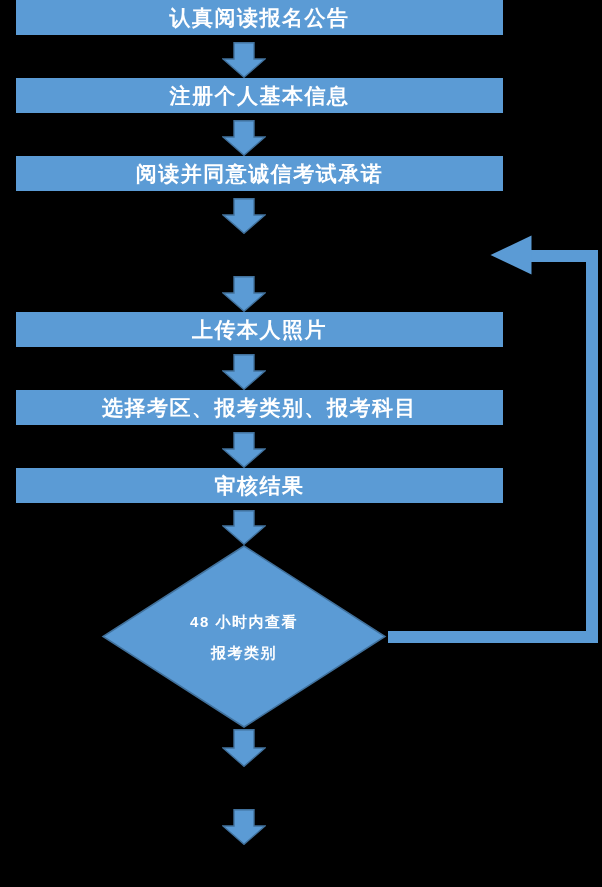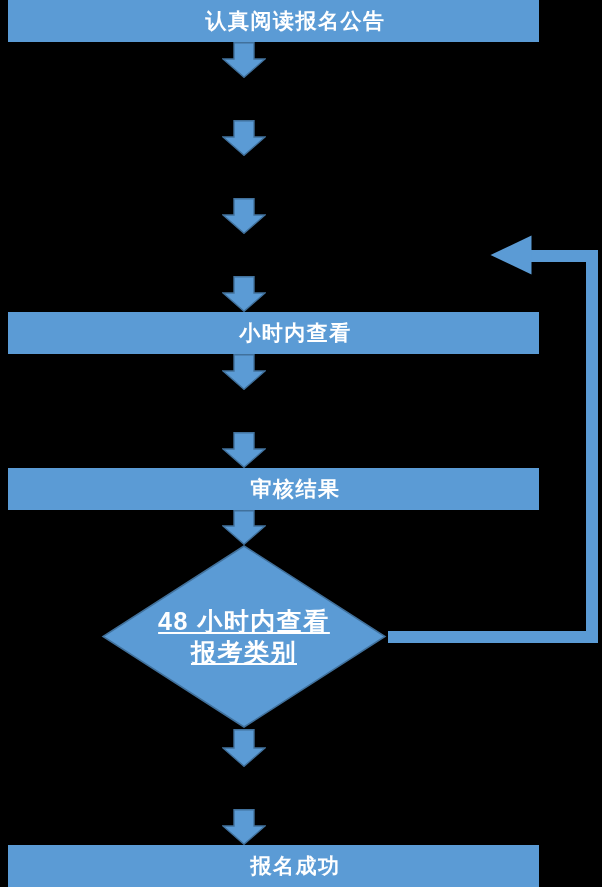--- a/index.html
+++ b/index.html
@@ -8,75 +8,84 @@
     --border:#41719C;
     --text:#FFFFFF;
   }
   html,body{margin:0;padding:0;background:var(--bg);}
   .canvas{
     position:relative;width:602px;height:887px;background:var(--bg);
     overflow:hidden;
     font-family:"Liberation Sans","DejaVu Sans",sans-serif;
   }
   .box{
-    position:absolute;left:8px;width:487px;height:42px;
+    position:absolute;left:16px;width:487px;height:35px;
     background:var(--fill);
-    display:flex;align-items:center;justify-content:center;padding-left:44px;
+    display:flex;align-items:center;justify-content:center;
   }
   .step-label{
     color:var(--text);font-weight:bold;font-size:21px;letter-spacing:1.5px;
     white-space:nowrap;
   }
   .flow-arrow{position:absolute;left:222px;display:block;}
   .flow-arrow polygon{fill:var(--fill);stroke:var(--border);stroke-width:1.4;}
   .diamond-wrap{
     position:absolute;left:101px;top:544px;width:286px;height:185px;
     display:flex;align-items:center;justify-content:center;text-align:center;
   }
   .diamond-wrap svg{position:absolute;left:0;top:0;}
   .diamond-wrap polygon{fill:var(--fill);stroke:var(--border);stroke-width:1.5;}
   .diamond-text{
-    position:relative;color:var(--text);font-weight:bold;font-size:25px;
-    line-height:31px;letter-spacing:1.5px;text-decoration:underline;
+    position:relative;color:var(--text);font-weight:bold;font-size:15px;
+    line-height:31px;letter-spacing:1.5px;
   }
   .bar{position:absolute;background:var(--fill);}
   .loop-head{position:absolute;left:490px;top:235px;display:block;}
   .loop-head polygon{fill:var(--fill);}
 </style>
 </head>
 <body>
 
 <div class="canvas">
 
   <div class="box" style="top:0px">
     <span class="step-label">认真阅读报名公告</span>
   </div>
   <svg class="flow-arrow" style="top:42px" width="44" height="36">
       <polygon points="12,0.7 32,0.7 32,17 43,17 22,35.3 1,17 12,17"></polygon>
     </svg>
 
+  <div class="box" style="top:78px">
+    <span class="step-label">注册个人基本信息</span>
+  </div>
   <svg class="flow-arrow" style="top:120px" width="44" height="36">
       <polygon points="12,0.7 32,0.7 32,17 43,17 22,35.3 1,17 12,17"></polygon>
     </svg>
 
+  <div class="box" style="top:156px">
+    <span class="step-label">阅读并同意诚信考试承诺</span>
+  </div>
   <svg class="flow-arrow" style="top:198px" width="44" height="36">
       <polygon points="12,0.7 32,0.7 32,17 43,17 22,35.3 1,17 12,17"></polygon>
     </svg>
 
   <svg class="flow-arrow" style="top:276px" width="44" height="36">
       <polygon points="12,0.7 32,0.7 32,17 43,17 22,35.3 1,17 12,17"></polygon>
     </svg>
 
   <div class="box" style="top:312px">
-    <span class="step-label">小时内查看</span>
+    <span class="step-label">上传本人照片</span>
   </div>
   <svg class="flow-arrow" style="top:354px" width="44" height="36">
       <polygon points="12,0.7 32,0.7 32,17 43,17 22,35.3 1,17 12,17"></polygon>
     </svg>
 
+  <div class="box" style="top:390px">
+    <span class="step-label">选择考区、报考类别、报考科目</span>
+  </div>
   <svg class="flow-arrow" style="top:432px" width="44" height="36">
       <polygon points="12,0.7 32,0.7 32,17 43,17 22,35.3 1,17 12,17"></polygon>
     </svg>
 
   <div class="box" style="top:468px">
     <span class="step-label">审核结果</span>
   </div>
   <svg class="flow-arrow" style="top:510px" width="44" height="35">
       <polygon points="12,0.7 32,0.7 32,16 43,16 22,34.3 1,16 12,16"></polygon>
     </svg>
@@ -91,23 +100,20 @@
     </div>
   </div>
   <svg class="flow-arrow" style="top:729px" width="44" height="38">
       <polygon points="12,0.7 32,0.7 32,19 43,19 22,37.3 1,19 12,19"></polygon>
     </svg>
 
   <svg class="flow-arrow" style="top:809px" width="44" height="36">
       <polygon points="12,0.7 32,0.7 32,17 43,17 22,35.3 1,17 12,17"></polygon>
     </svg>
 
-  <div class="box" style="top:845px">
-    <span class="step-label">报名成功</span>
-  </div>
 
   <div class="bar" style="left:388px;top:631px;width:210px;height:12px"></div>
   <div class="bar" style="left:586px;top:250px;width:12px;height:393px"></div>
   <div class="bar" style="left:530px;top:250px;width:68px;height:12px"></div>
   <svg class="loop-head" width="42" height="40">
     <polygon points="41.5,0.5 0.5,20 41.5,39.5"></polygon>
   </svg>
 
 </div>
 

